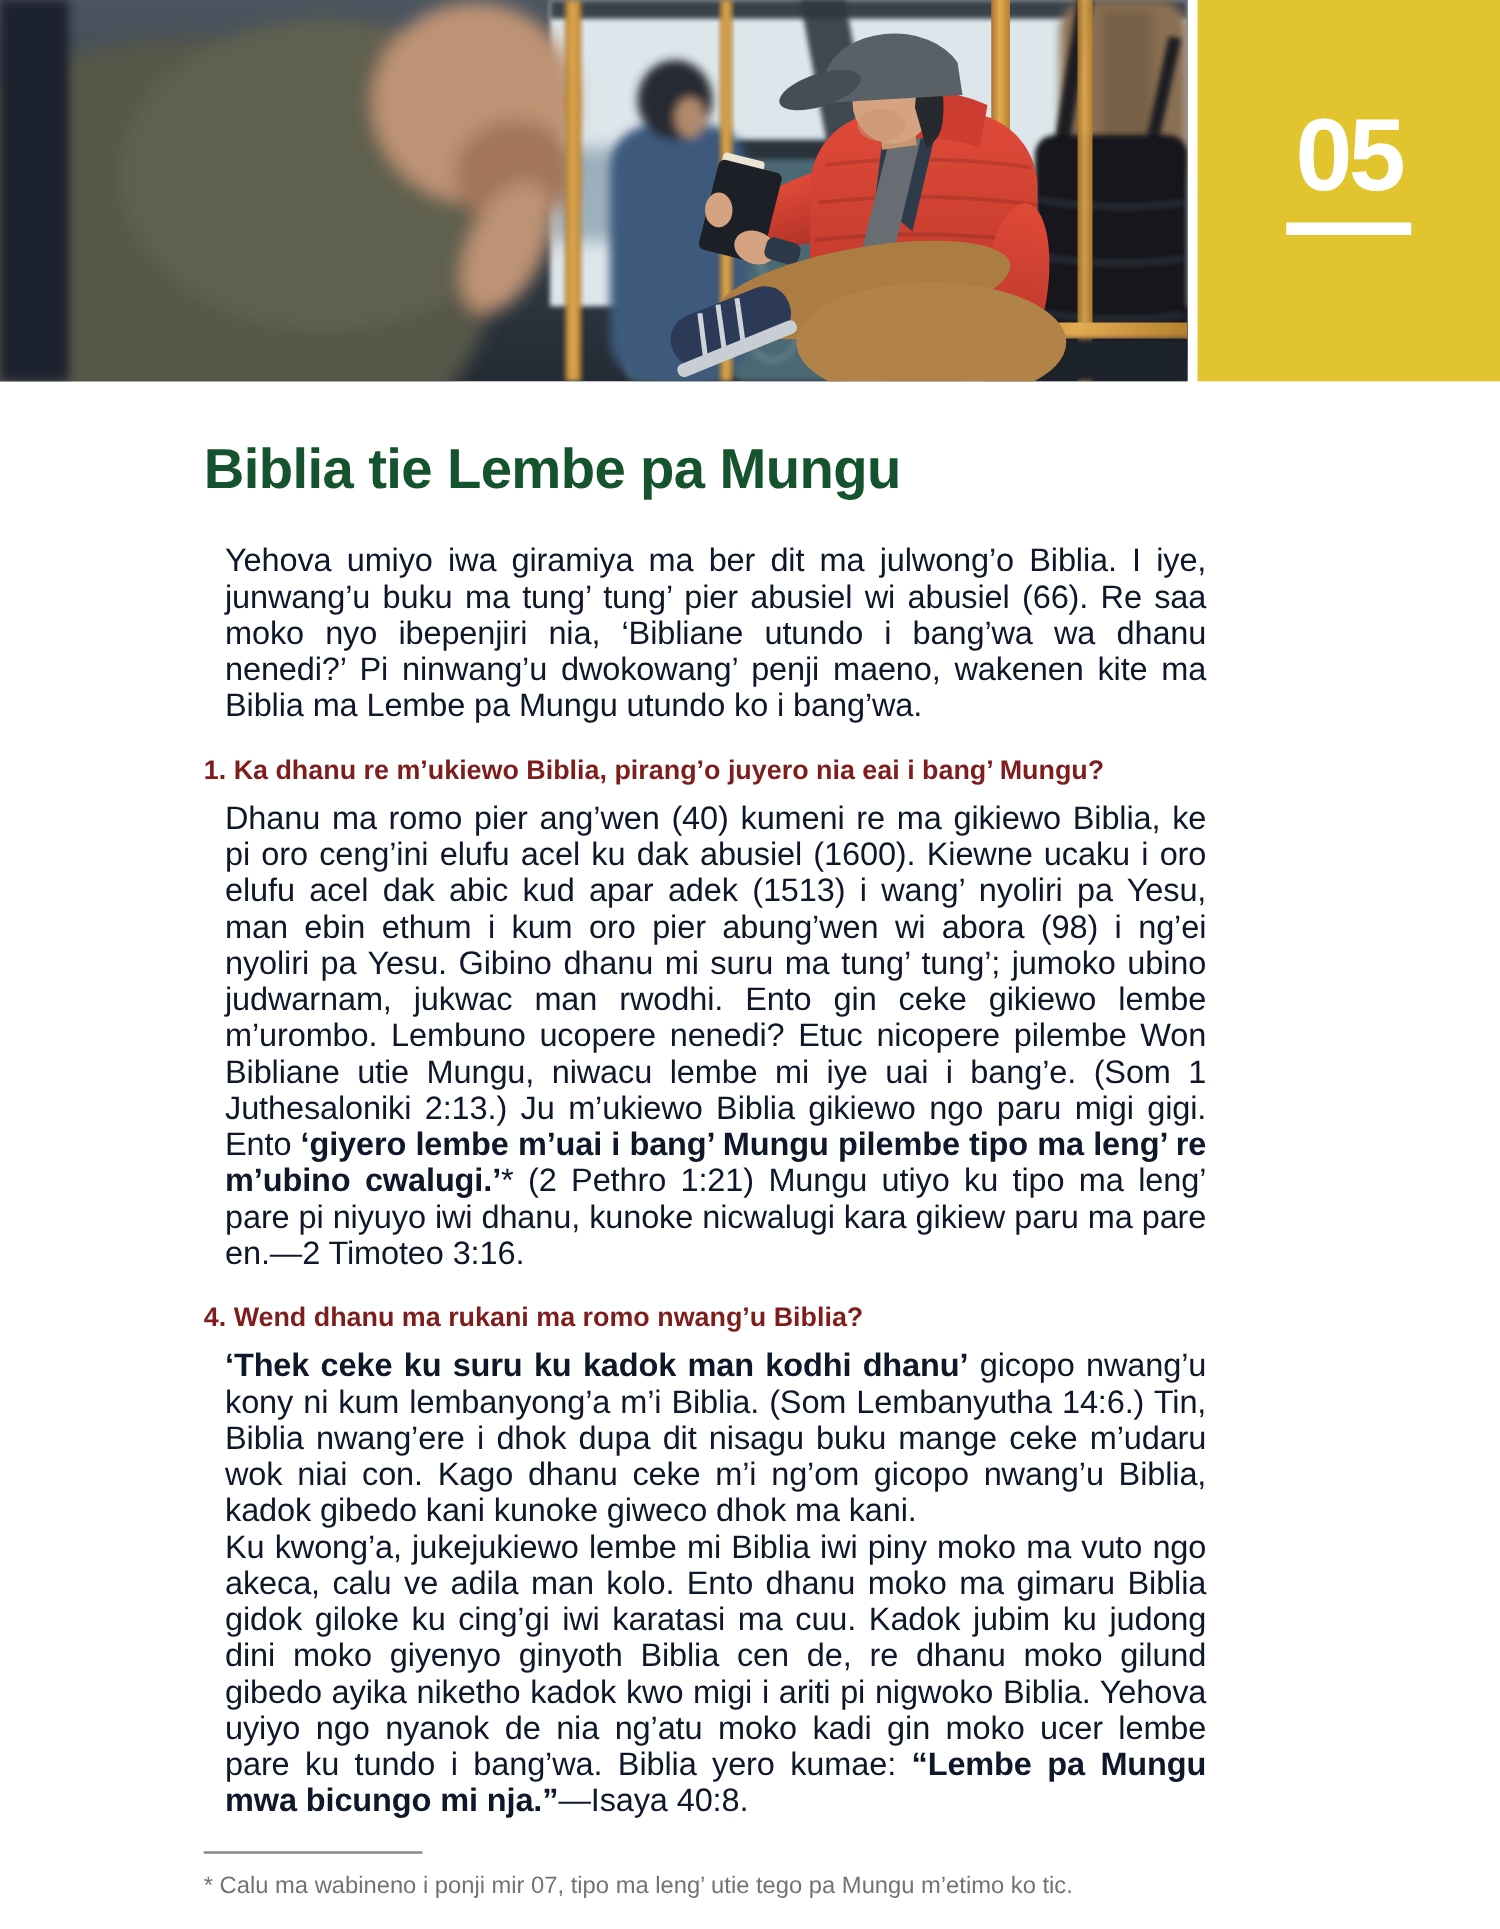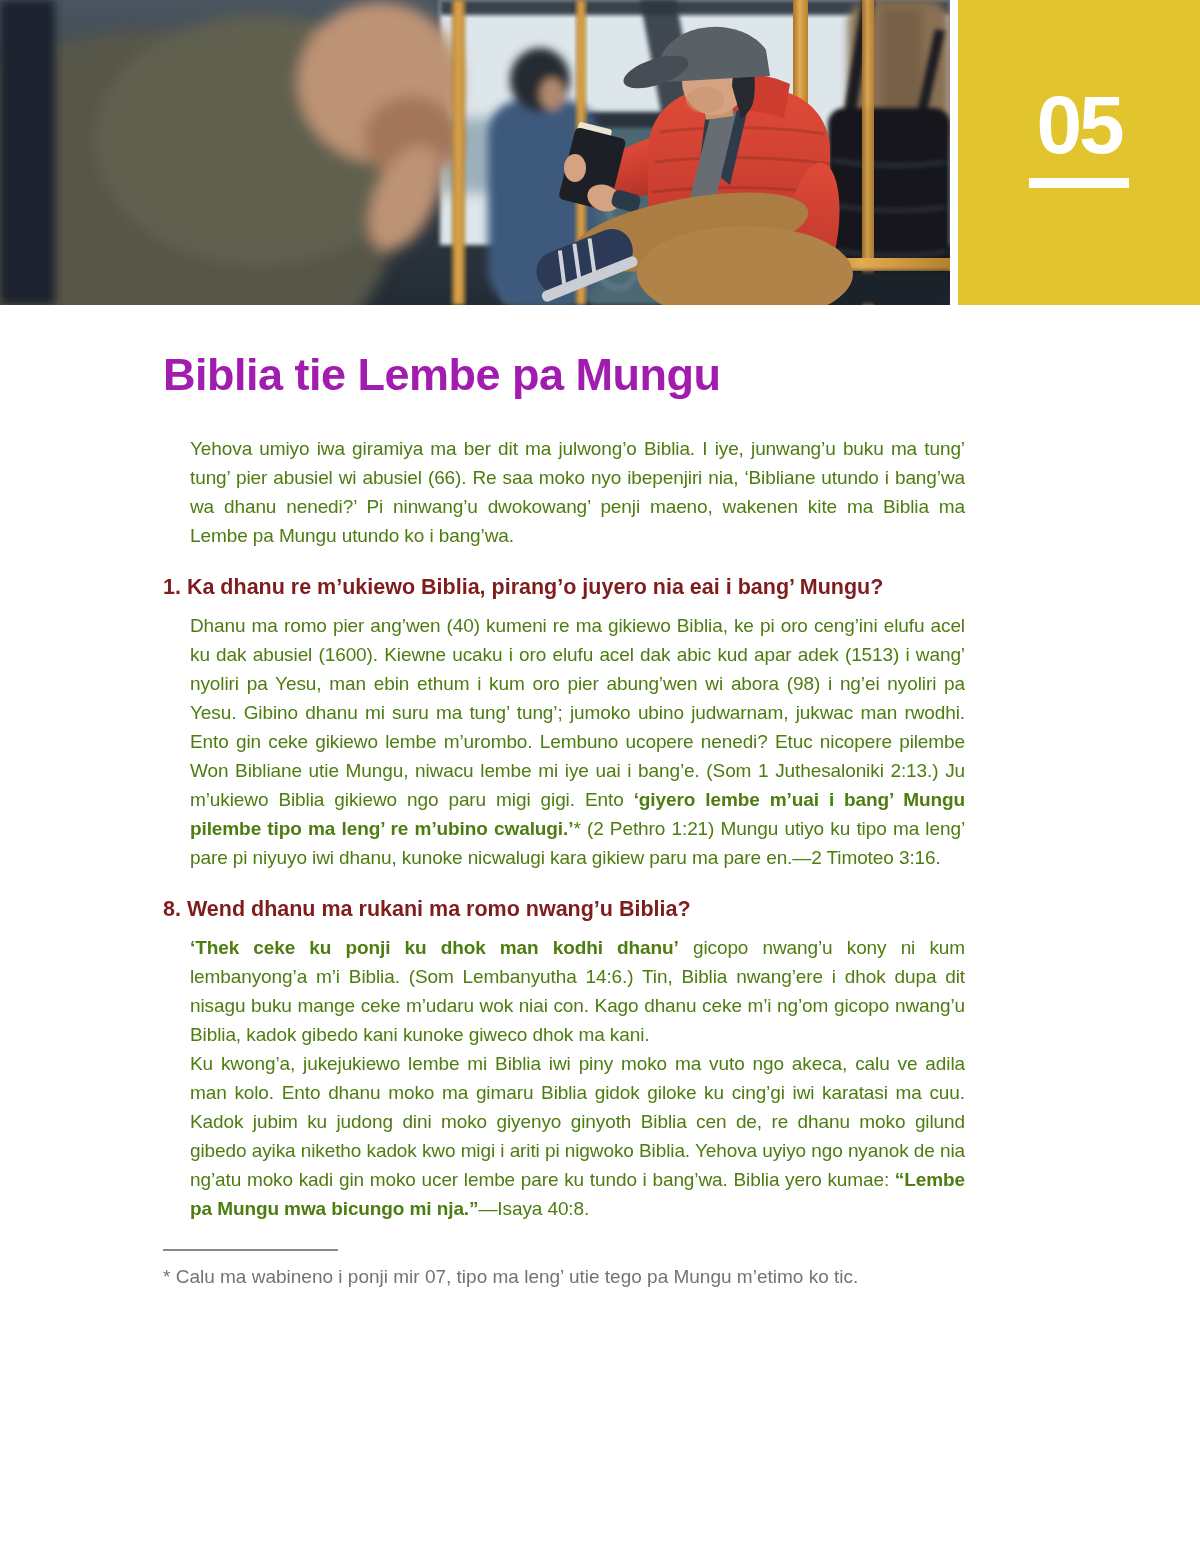--- a/index.html
+++ b/index.html
@@ -11,23 +11,23 @@
   
   .photo-row{position:relative;width:1200px;height:305px;padding-left:28px;}
   .photo{position:absolute;left:0;top:0;width:950px;height:305px;overflow:hidden;background:#2b333c;}
   .photo svg{display:block;width:100%;height:100%;}
   .badge{position:absolute;left:958px;top:0;width:242px;height:305px;background:#e2c42e;
          display:flex;flex-direction:column;align-items:center;}
   .badge-number{margin-top:84px;font-size:82px;font-weight:700;color:#ffffff;line-height:1;letter-spacing:-3px;}
   .badge-rule{width:100px;height:10px;background:#ffffff;margin-top:12px;}
   
   .content{padding:0 235px 0 163px;}
-  .title{font-size:45px;line-height:55px;font-weight:700;color:#a21caf;
+  .title{font-size:45px;line-height:55px;font-weight:700;color:#14532d;
          margin:42px 0 32px 0;letter-spacing:-0.5px;}
-  .para{margin:0 0 0 27px;font-size:19px;line-height:29px;color:#4d7c0f;
+  .para{margin:0 0 0 17px;font-size:26px;line-height:29px;color:#0f172a;
         text-align:justify;letter-spacing:-0.1px;}
   .intro{margin-bottom:20px;}
   .q{color:#7f1d1d;font-size:21.5px;line-height:27px;font-weight:700;margin:24px 0 10px 0;}
   .b{font-weight:700;}
   .footnote-rule{width:175px;height:2px;background:#8a8a8a;margin:26px 0 13px 0;}
   .footnote{font-size:19px;line-height:25px;color:#737373;}
 </style>
 </head>
 <body>
 
@@ -164,22 +164,22 @@
   </h1>
 
   <p class="para intro">Yehova umiyo iwa giramiya ma ber dit ma julwong’o Biblia. I iye, junwang’u buku ma tung’ tung’ pier abusiel wi abusiel (66). Re saa moko nyo ibepenjiri nia, ‘Bibliane utundo i bang’wa wa dhanu nenedi?’ Pi ninwang’u dwokowang’ penji maeno, wakenen kite ma Biblia ma Lembe pa Mungu utundo ko i bang’wa.</p>
 
   <div>
     <div class="q">1. Ka dhanu re m’ukiewo Biblia, pirang’o juyero nia eai i bang’ Mungu?</div>
     <p class="para"><span>Dhanu ma romo pier ang’wen (40) kumeni re ma gikiewo Biblia, ke pi oro ceng’ini elufu acel ku dak abusiel (1600). Kiewne ucaku i oro elufu acel dak abic kud apar adek (1513) i wang’ nyoliri pa Yesu, man ebin ethum i kum oro pier abung’wen wi abora (98) i ng’ei nyoliri pa Yesu. Gibino dhanu mi suru ma tung’ tung’; jumoko ubino judwarnam, jukwac man rwodhi. Ento gin ceke gikiewo lembe m’urombo. Lembuno ucopere nenedi? Etuc nicopere pilembe Won Bibliane utie Mungu, niwacu lembe mi iye uai i bang’e. (Som 1 Juthesaloniki 2:13.) Ju m’ukiewo Biblia gikiewo ngo paru migi gigi. Ento </span><span class="b">‘giyero lembe m’uai i bang’ Mungu pilembe tipo ma leng’ re m’ubino cwalugi.’</span><span>* (2 Pethro 1:21) Mungu utiyo ku tipo ma leng’ pare pi niyuyo iwi dhanu, kunoke nicwalugi kara gikiew paru ma pare en.—2 Timoteo 3:16.</span></p>
   </div>
 
   <div>
-    <div class="q">8. Wend dhanu ma rukani ma romo nwang’u Biblia?</div>
-    <p class="para"><span class="b">‘Thek ceke ku ponji ku dhok man kodhi dhanu’</span><span> gicopo nwang’u kony ni kum lembanyong’a m’i Biblia. (Som Lembanyutha 14:6.) Tin, Biblia nwang’ere i dhok dupa dit nisagu buku mange ceke m’udaru wok niai con. Kago dhanu ceke m’i ng’om gicopo nwang’u Biblia, kadok gibedo kani kunoke giweco dhok ma kani.</span></p>
+    <div class="q">4. Wend dhanu ma rukani ma romo nwang’u Biblia?</div>
+    <p class="para"><span class="b">‘Thek ceke ku suru ku kadok man kodhi dhanu’</span><span> gicopo nwang’u kony ni kum lembanyong’a m’i Biblia. (Som Lembanyutha 14:6.) Tin, Biblia nwang’ere i dhok dupa dit nisagu buku mange ceke m’udaru wok niai con. Kago dhanu ceke m’i ng’om gicopo nwang’u Biblia, kadok gibedo kani kunoke giweco dhok ma kani.</span></p>
   </div>
 
   <div>
     <p class="para"><span>Ku kwong’a, jukejukiewo lembe mi Biblia iwi piny moko ma vuto ngo akeca, calu ve adila man kolo. Ento dhanu moko ma gimaru Biblia gidok giloke ku cing’gi iwi karatasi ma cuu. Kadok jubim ku judong dini moko giyenyo ginyoth Biblia cen de, re dhanu moko gilund gibedo ayika niketho kadok kwo migi i ariti pi nigwoko Biblia. Yehova uyiyo ngo nyanok de nia ng’atu moko kadi gin moko ucer lembe pare ku tundo i bang’wa. Biblia yero kumae: </span><span class="b">“Lembe pa Mungu mwa bicungo mi nja.”</span><span>—Isaya 40:8.</span></p>
   </div>
 
   <div class="footnote-rule"></div>
   <div class="footnote">* Calu ma wabineno i ponji mir 07, tipo ma leng’ utie tego pa Mungu m’etimo ko tic.</div>
 
 </div>

